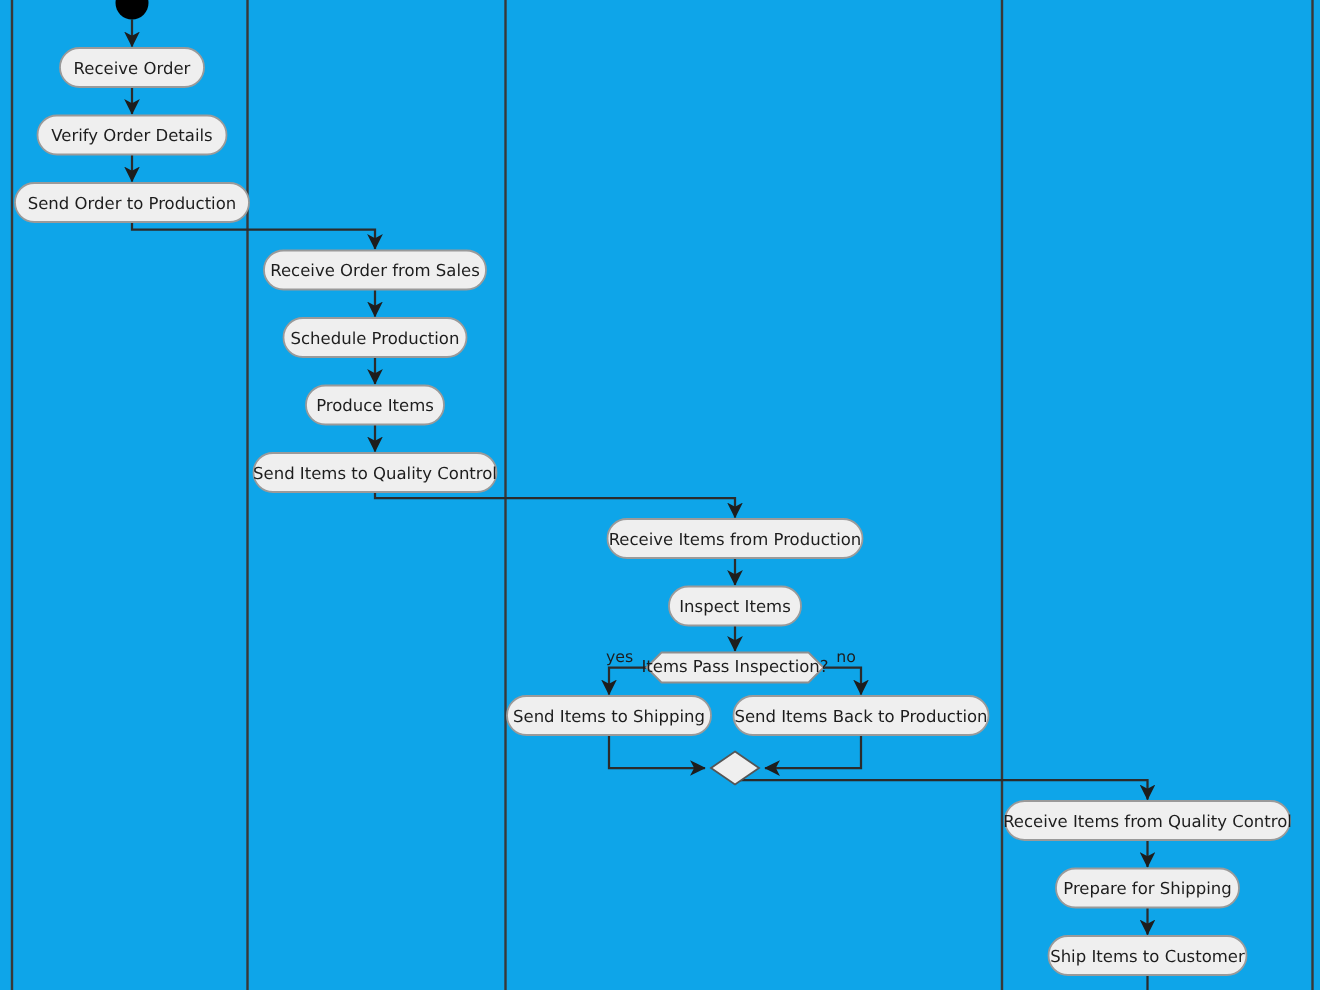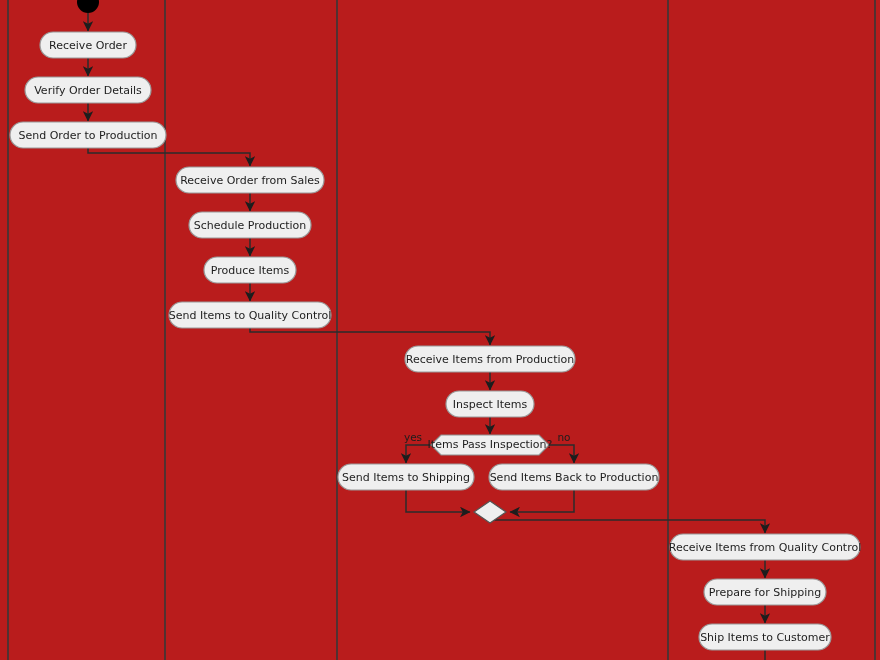--- a/index.html
+++ b/index.html
@@ -8,21 +8,21 @@
     padding: 0;
     background: #ffffff;
   }
   body {
     font-family: "DejaVu Sans", sans-serif;
   }
   #diagram-root {
     position: relative;
     width: 880px;
     height: 660px;
-    background: #b91c1c;
+    background: #0ea5e9;
     overflow: hidden;
   }
   #diagram-svg {
     position: absolute;
     left: 0;
     top: 0;
     width: 880px;
     height: 660px;
   }
   .lane-divider {

